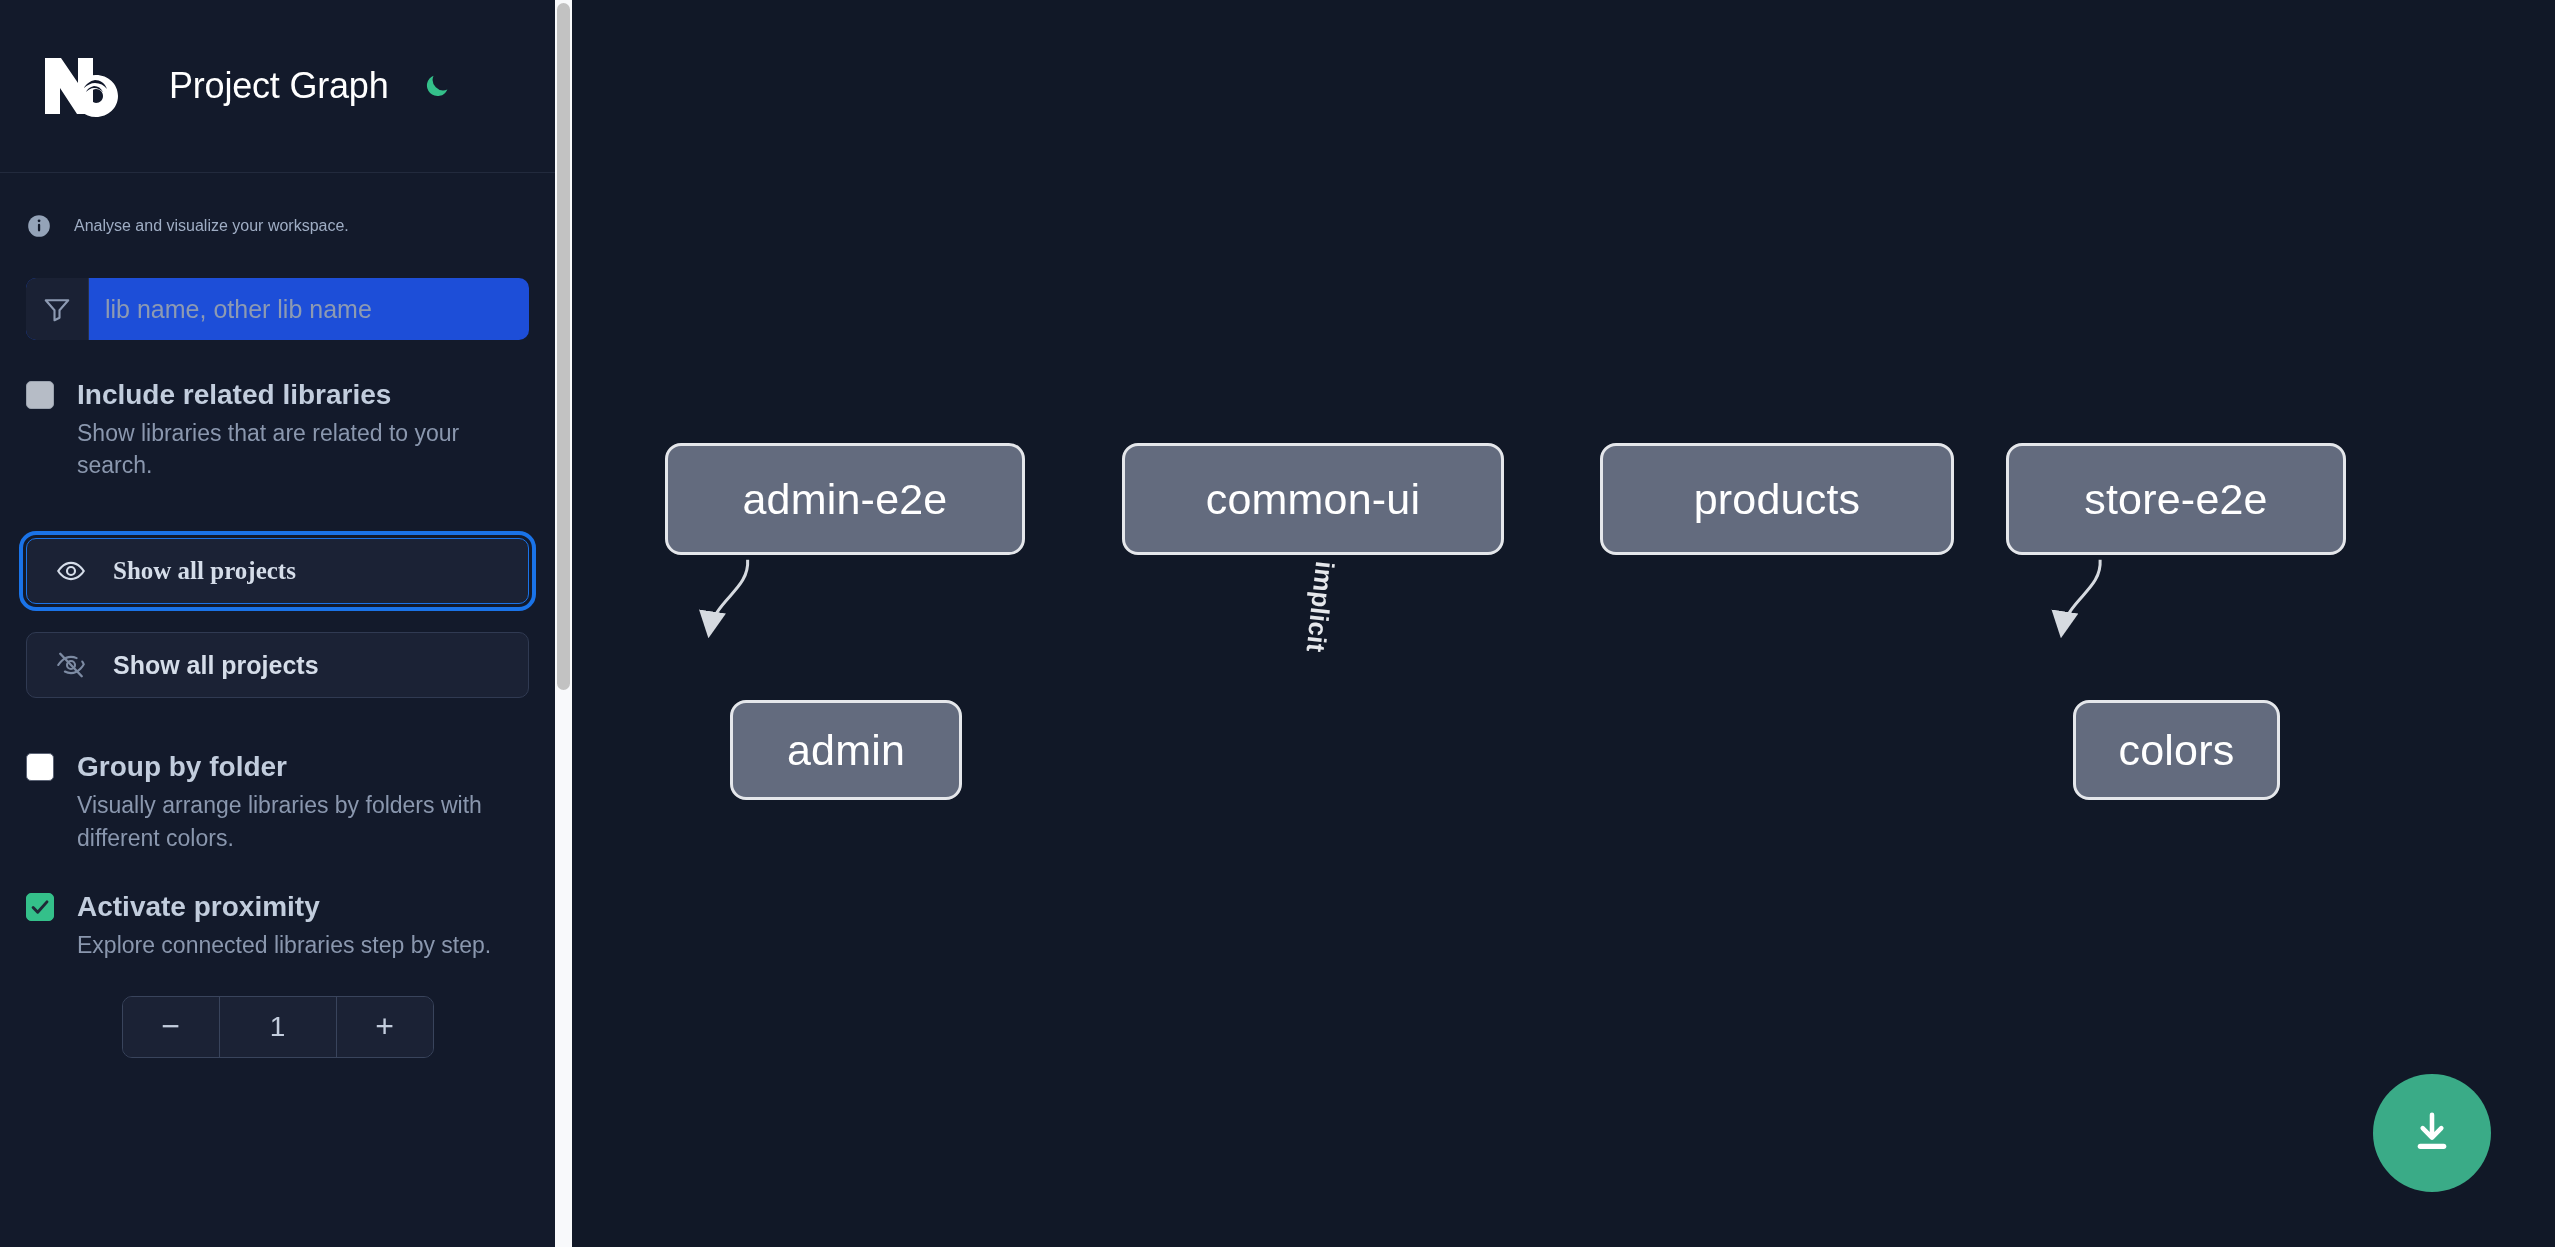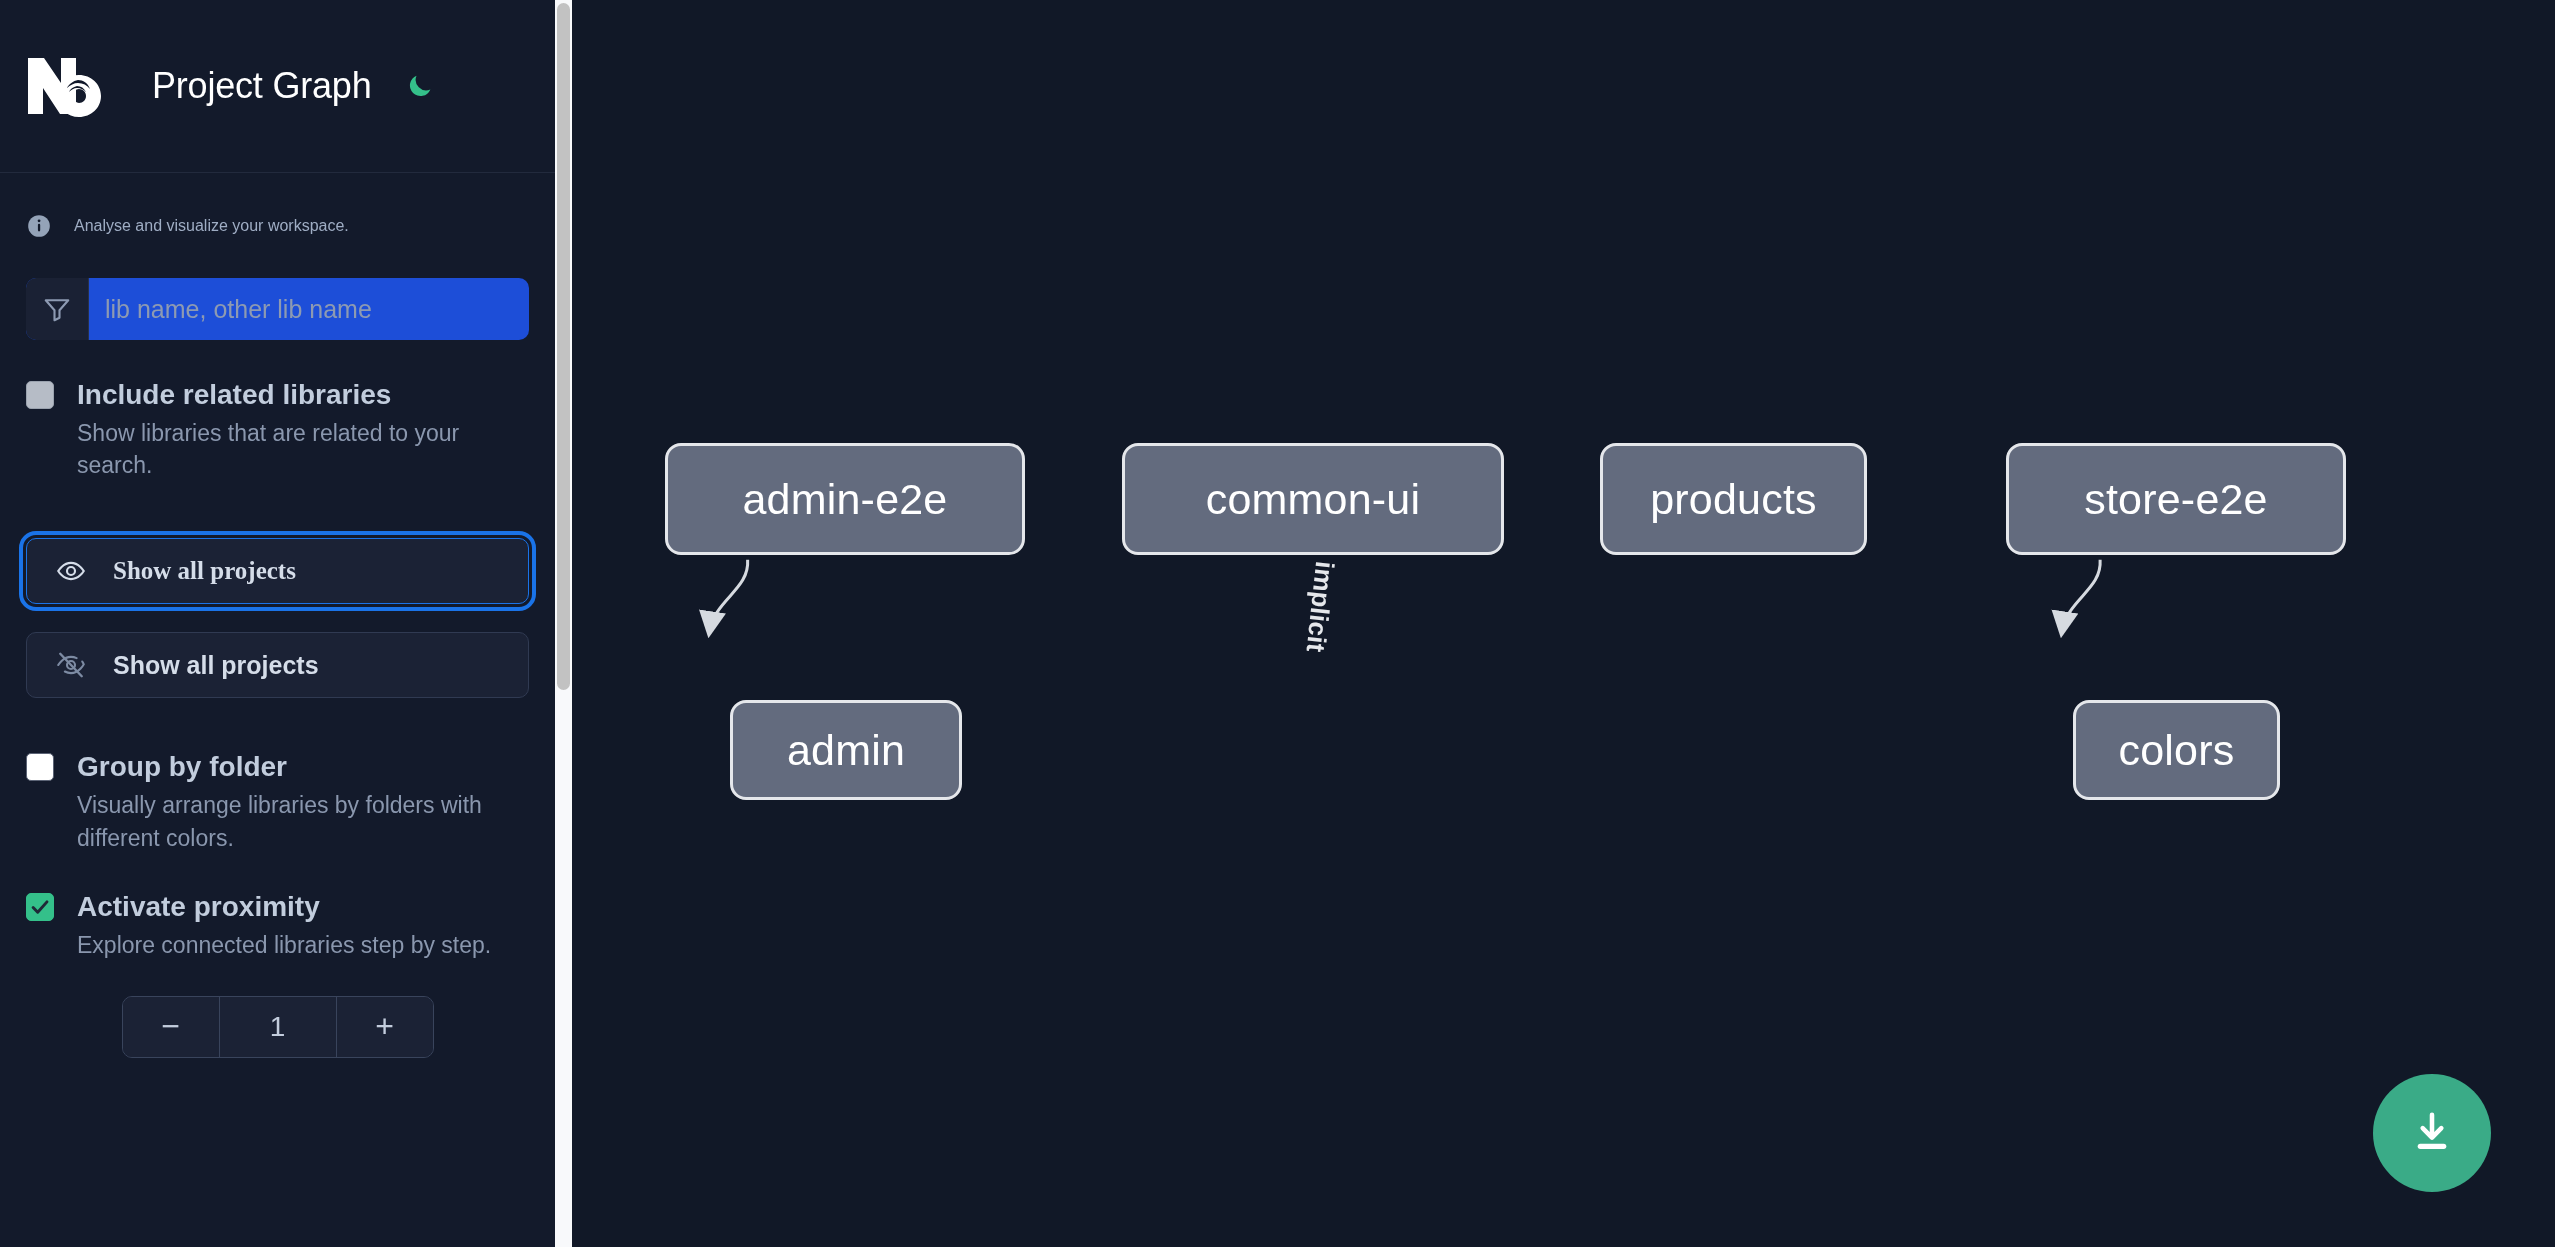--- a/index.html
+++ b/index.html
@@ -26,21 +26,21 @@
     height: 1247px;
     background: #131a2b;
     flex: 0 0 555px;
     overflow: hidden;
   }
 
   .sidebar-header {
     height: 173px;
     display: flex;
     align-items: center;
-    padding-left: 22px;
+    padding-left: 39px;
     border-bottom: 1px solid #222a3d;
   }
   .nx-logo {
     width: 96px;
     height: 66px;
     flex: 0 0 96px;
     display: block;
   }
   .app-title {
     font-size: 36px;
@@ -406,21 +406,21 @@
       <path d="M191 111 C 193 141, 158 150, 153 183" transform="translate(0,444) scale(1,1)" fill="none" stroke="#d6dae0" stroke-width="3" marker-end="url(#arrow)"></path>
 
       <path d="M1532 111 C 1534 141, 1499 150, 1494 183" transform="translate(0,444)" fill="none" stroke="#d6dae0" stroke-width="3" marker-end="url(#arrow)"></path>
     </svg>
 
     <div style="position:absolute;left:785px;top:563px;transform:rotate(96deg);transform-origin:left top;
                 color:#e5e7eb;font-size:26px;font-weight:bold;white-space:nowrap;">implicit</div>
 
     <div class="node" style="left:110px;top:443px;width:360px;height:112px;">admin-e2e</div>
     <div class="node" style="left:567px;top:443px;width:382px;height:112px;">common-ui</div>
-    <div class="node" style="left:1045px;top:443px;width:267px;height:112px;">products</div>
+    <div class="node" style="left:1045px;top:443px;width:354px;height:112px;">products</div>
     <div class="node" style="left:1451px;top:443px;width:340px;height:112px;">store-e2e</div>
     <div class="node" style="left:175px;top:700px;width:232px;height:100px;">admin</div>
     <div class="node" style="left:1518px;top:700px;width:207px;height:100px;">colors</div>
 
     <button class="download-fab">
       <span>
         <svg width="52" height="52" viewBox="0 0 24 24">
           <path d="M12 4v10M12 14.6l-4.3-4.4M12 14.6l4.3-4.4" fill="none" stroke="#ffffff" stroke-width="2.1" stroke-linecap="round" stroke-linejoin="round"></path>
           <line x1="6.6" y1="18.6" x2="17.4" y2="18.6" stroke="#ffffff" stroke-width="2.4" stroke-linecap="round"></line>
         </svg>

